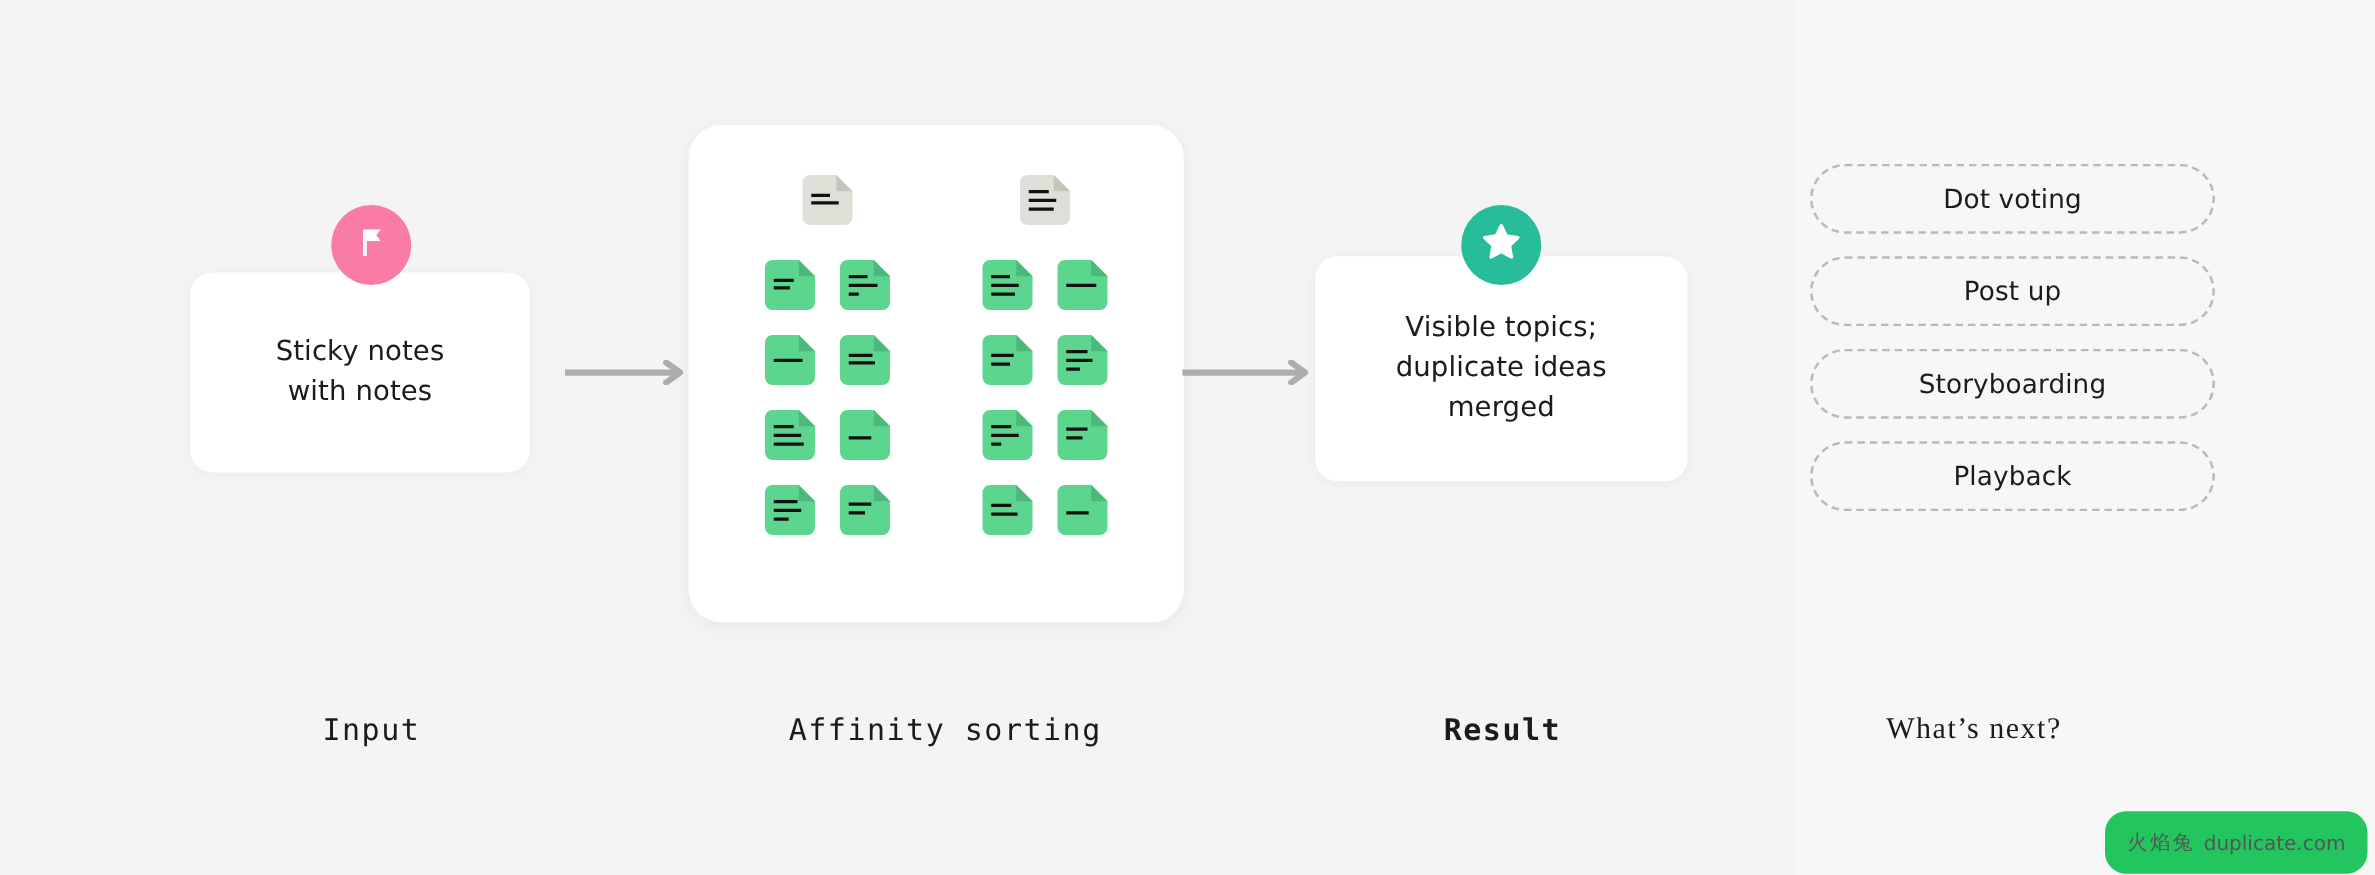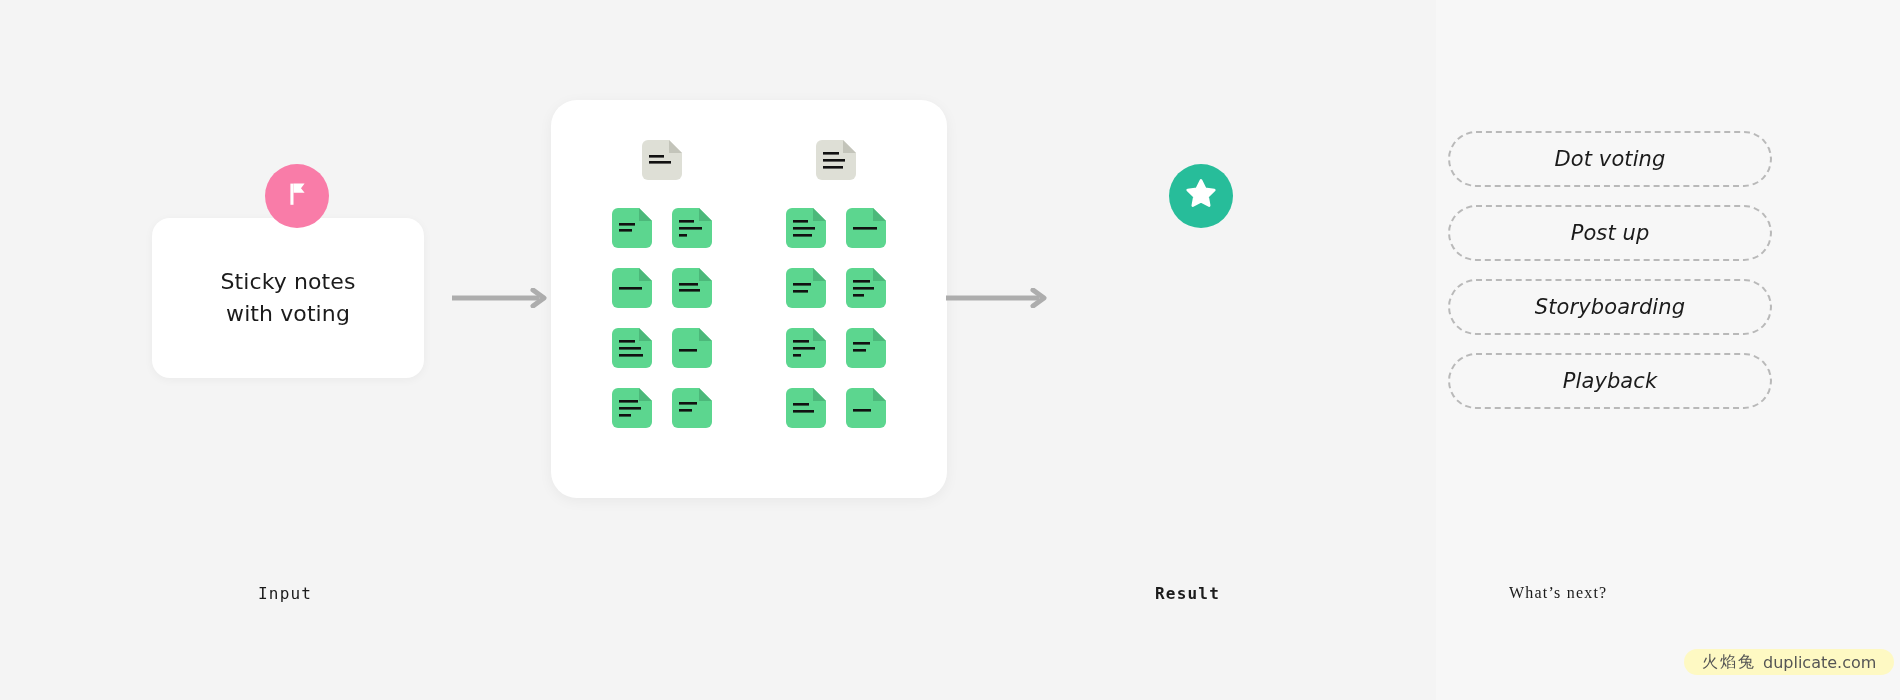--- a/index.html
+++ b/index.html
@@ -146,53 +146,52 @@
     left: 1448px;
     width: 324px;
     height: 56px;
     border: 2px dashed #b9b9b9;
     border-radius: 28px;
     display: flex;
     align-items: center;
     justify-content: center;
     box-sizing: border-box;
     background: transparent;
-    font-style: italic;
   }
   .pill-label {
     font-size: 21px;
     color: #1b1b1b;
     letter-spacing: 0.1px;
   }
   .pill:nth-of-type(1) { top: 131px; }
 
   
   .section-label {
     position: absolute;
-    top: 584px;
+    top: 570px;
     font-family: "DejaVu Sans Mono", monospace;
-    font-size: 16px;
+    font-size: 24px;
     color: #1b1b1b;
     letter-spacing: 1.2px;
     white-space: nowrap;
   }
   #label-input   { left: 258px; }
   #label-sorting { left: 631px; }
   #label-result  { left: 1155px; font-weight: bold; }
   #label-next    { left: 1509px; font-family: Liberation Serif, serif; }
 
   
   #watermark {
     position: absolute;
     left: 1684px;
     top: 649px;
-    height: 26px;
+    height: 50px;
     padding: 0 18px;
     border-radius: 17px;
-    background: #fef9c3;
+    background: #22c55e;
     display: flex;
     align-items: center;
     gap: 7px;
     color: #555555;
     font-size: 16px;
   }
   #watermark .wm-cn { letter-spacing: 2px; }
 </style>
 </head>
 <body>
@@ -206,21 +205,21 @@
       <svg width="32" height="32" viewBox="0 0 32 32" aria-hidden="true">
         <path d="M9.4 5.6h3.1v21.2H9.4z" fill="#ffffff"></path>
         <path d="M12.5 5.6h11.1l-3.6 4.6 3.6 4.6H12.5z" fill="#ffffff"></path>
       </svg>
     </span>
   </div>
 
   <div class="card" id="card-input">
     <div class="card-text">
       <div>Sticky notes</div>
-      <div>with voting</div>
+      <div>with notes</div>
     </div>
   </div>
 
   <div class="arrow" id="arrow-1">
     <svg width="100" height="20" viewBox="0 0 100 20" aria-hidden="true">
       <line x1="0" y1="10" x2="85" y2="10" stroke="#adadad" stroke-width="5" stroke-linecap="round"></line>
       <polyline points="81,2 92,10 81,18" fill="none" stroke="#adadad" stroke-width="5" stroke-linecap="round" stroke-linejoin="round"></polyline>
     </svg>
   </div>
 
@@ -399,35 +398,43 @@
   </div>
 
   <div class="badge" id="badge-star" style="background:#27bd9a;">
     <span>
       <svg width="34" height="34" viewBox="0 0 34 34" aria-hidden="true">
         <path d="M17 3.4l4.1 8.3 9.2 1.3-6.7 6.5 1.6 9.1L17 24.3l-8.2 4.3 1.6-9.1-6.7-6.5 9.2-1.3z" fill="#ffffff" stroke="#ffffff" stroke-width="2.6" stroke-linejoin="round"></path>
       </svg>
     </span>
   </div>
 
+  <div class="card" id="card-result">
+    <div class="card-text">
+      <div>Visible topics;</div>
+      <div>duplicate ideas</div>
+      <div>merged</div>
+    </div>
+  </div>
 
   <div class="pill" style="top:131px;">
     <span class="pill-label">Dot voting</span>
   </div>
   <div class="pill" style="top:205px;">
     <span class="pill-label">Post up</span>
   </div>
   <div class="pill" style="top:279px;text-align:center;">
     <span class="pill-label">Storyboarding</span>
   </div>
   <div class="pill" style="top:353px;align-items:center;">
     <span class="pill-label">Playback</span>
   </div>
 
   <div class="section-label" id="label-input">Input</div>
+  <div class="section-label" id="label-sorting">Affinity sorting</div>
   <div class="section-label" id="label-result">Result</div>
   <div class="section-label" id="label-next">What’s next?</div>
 
   <div id="watermark">
     <span class="wm-cn">火焰兔</span>
     <span>duplicate.com</span>
   </div>
 
 </div>
 

